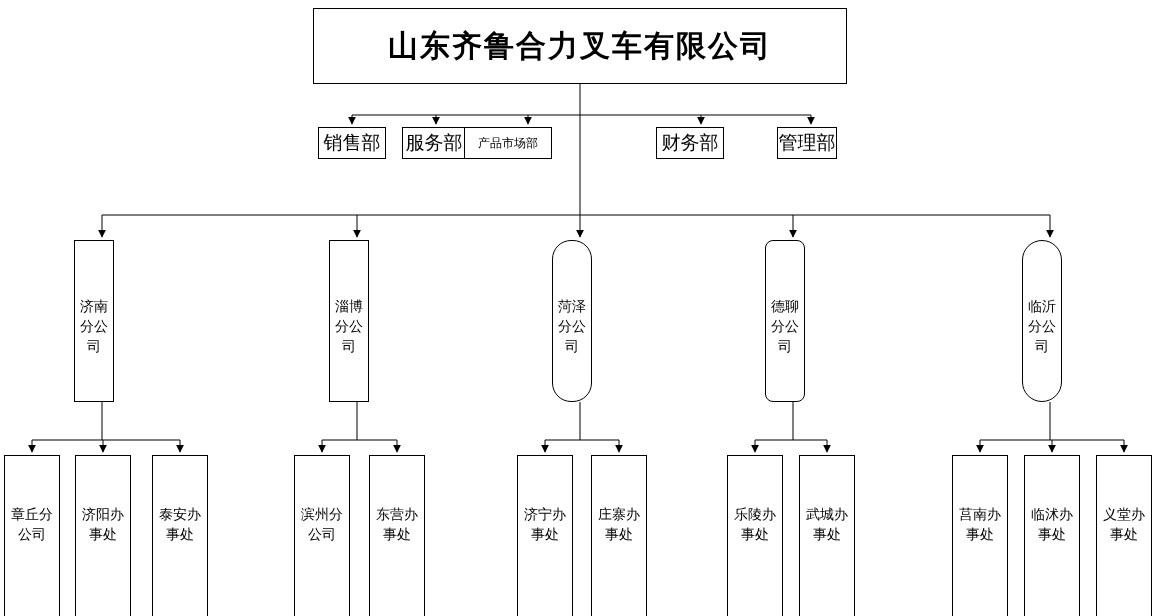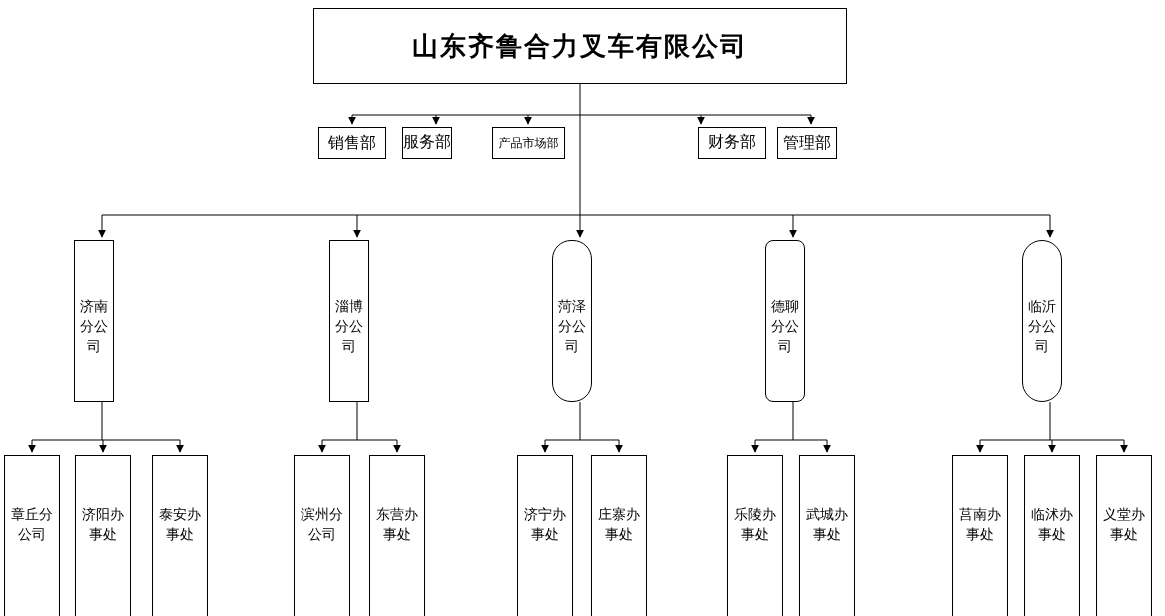--- a/index.html
+++ b/index.html
@@ -22,28 +22,28 @@
     box-sizing: border-box;
     border: 1px solid #000000;
     background: #ffffff;
     text-align: center;
     color: #000000;
   }
   .root {
     display: flex;
     align-items: center;
     justify-content: center;
-    font-size: 26px;
+    font-size: 30px;
     font-weight: bold;
     letter-spacing: 2px;
   }
   .dept {
     top: 127px;
     height: 32px;
-    font-size: 16px;
+    font-size: 19px;
     line-height: 30px;
     white-space: nowrap;
     overflow: hidden;
   }
   .dept-small { font-size: 12px; }
   .branch {
     top: 240px;
     width: 40px;
     height: 162px;
     padding: 55px 5px 0 5px;
@@ -113,23 +113,23 @@
       <path d="M827 440 V452" marker-end="url(#arw)"></path>
       <path d="M980 440 V452" marker-end="url(#arw)"></path>
       <path d="M1052 440 V452" marker-end="url(#arw)"></path>
       <path d="M1124 440 V452" marker-end="url(#arw)"></path>
     </g>
   </svg>
 
   <div class="box root" style="left:313px; top:8px; width:534px; height:76px;">山东齐鲁合力叉车有限公司</div>
 
   <div class="box dept" style="left:318px; width:68px;">销售部</div>
-  <div class="box dept" style="left:402px; width:50px;font-family:Liberation Mono, monospace;">服务部</div>
-  <div class="box dept dept-small" style="left:492px; width:73px;">产品市场部</div>
-  <div class="box dept" style="left:698px; width:68px;font-family:Liberation Mono, monospace;">财务部</div>
+  <div class="box dept" style="left:402px; width:64px;">服务部</div>
+  <div class="box dept dept-small" style="left:464px; width:88px;">产品市场部</div>
+  <div class="box dept" style="left:656px; width:68px;">财务部</div>
   <div class="box dept" style="left:777px; width:60px;">管理部</div>
 
   <div class="box branch" style="left:74px;">济南分公司</div>
   <div class="box branch" style="left:329px;">淄博分公司</div>
   <div class="box branch" style="left:552px;border-radius:19px;">菏泽分公司</div>
   <div class="box branch" style="left:765px;border-radius:8px;">德聊分公司</div>
   <div class="box branch" style="left:1022px;border-radius:28px;">临沂分公司</div>
 
   <div class="box child" style="left:4px;">章丘分公司</div>
   <div class="box child" style="left:75px;">济阳办事处</div>

